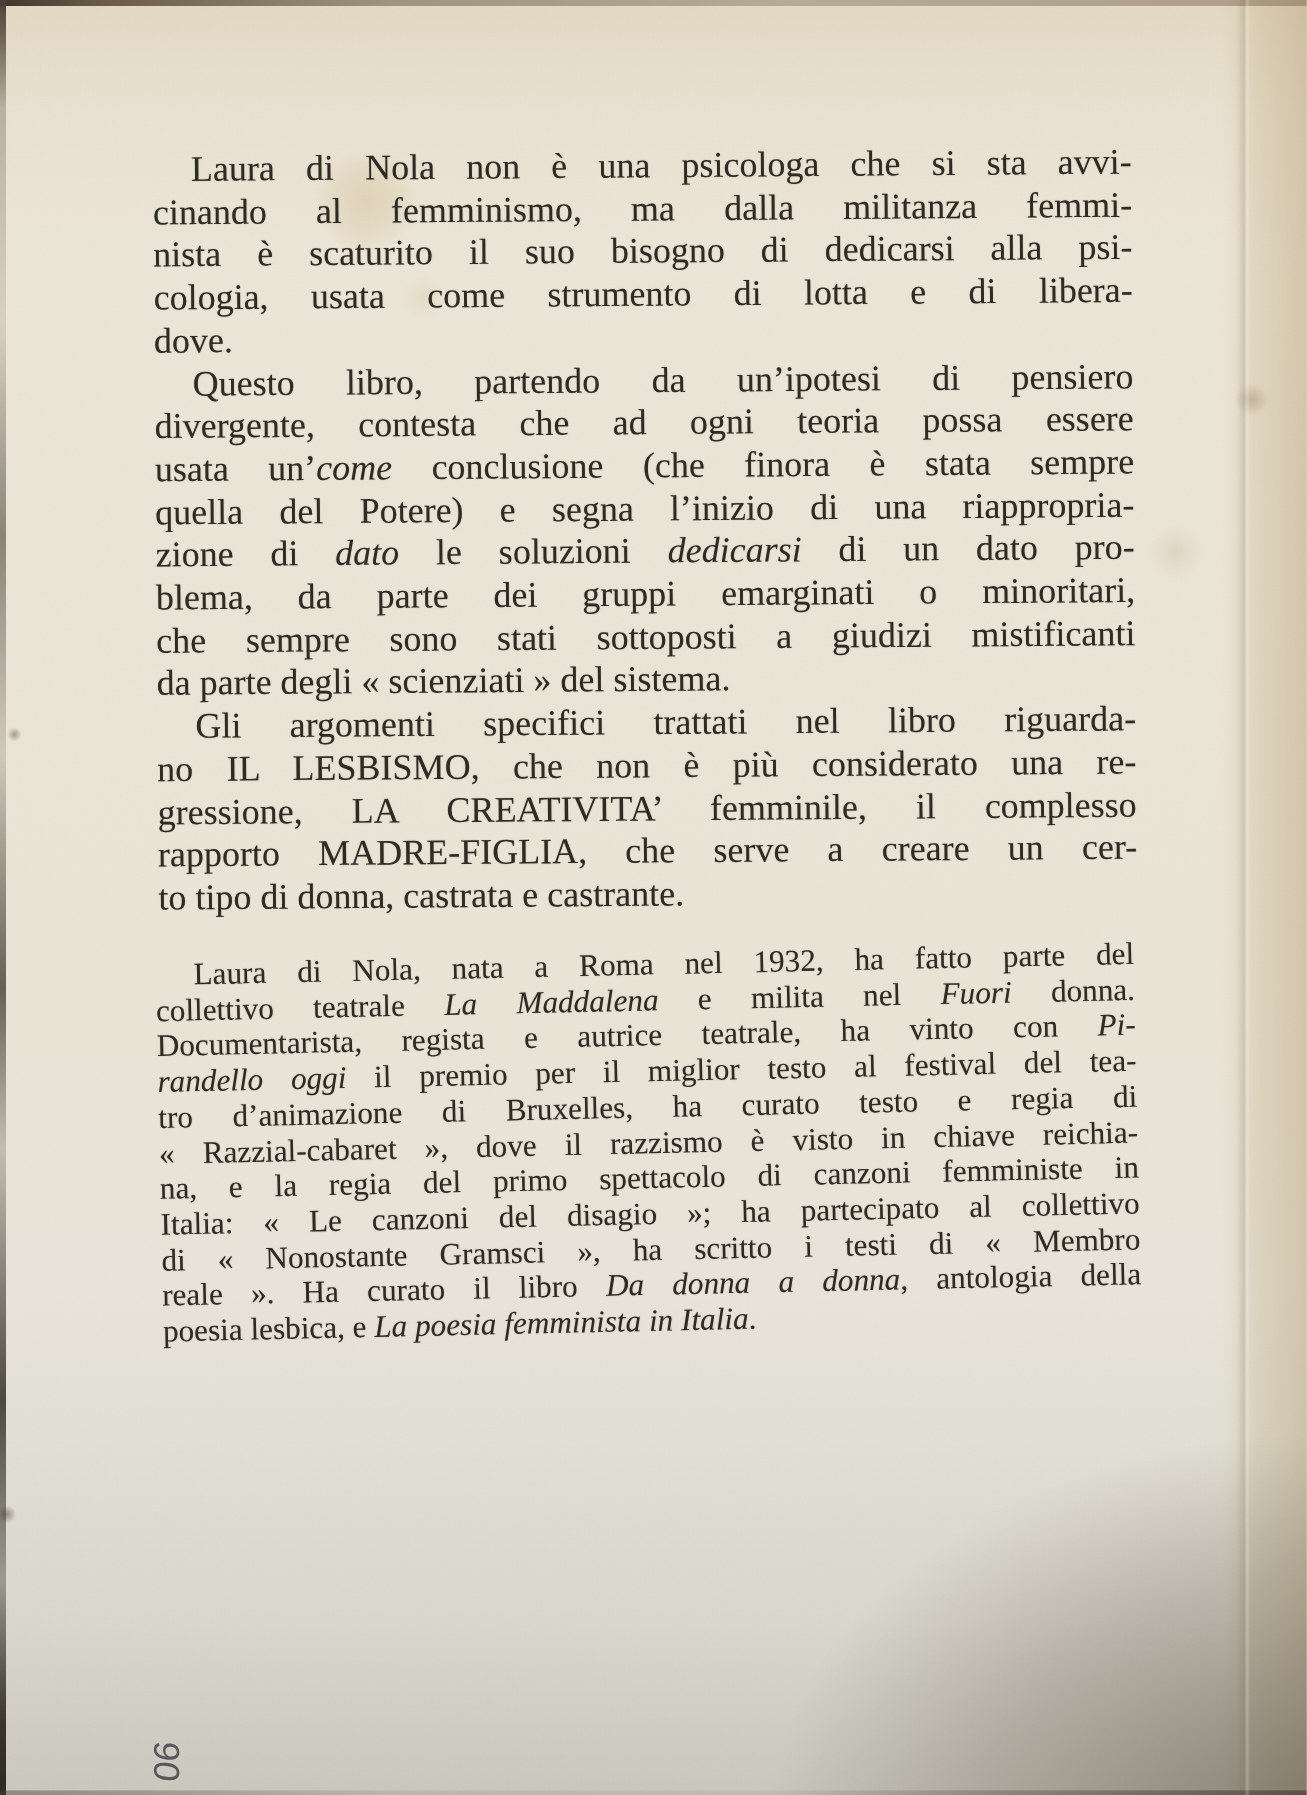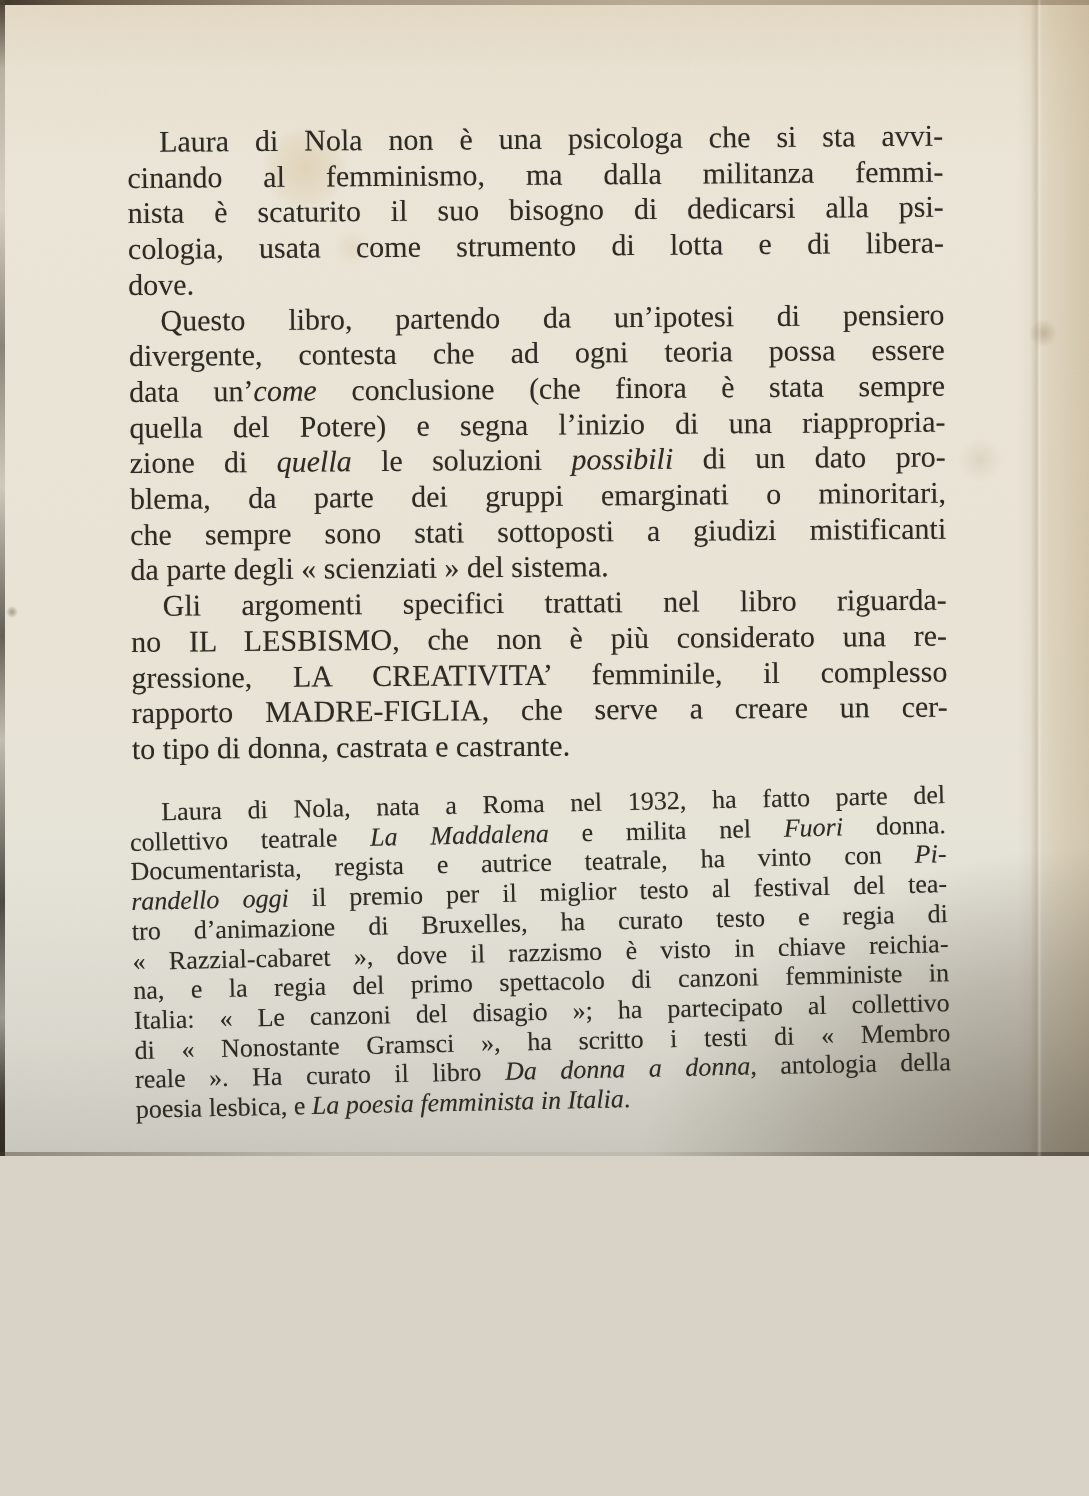--- a/index.html
+++ b/index.html
@@ -6,21 +6,21 @@
     margin: 0;
     padding: 0;
     width: 1089px;
     height: 1496px;
     overflow: hidden;
     background: #d8d3c6;
   }
   .page {
     position: relative;
     width: 1089px;
-    height: 1156px;
+    height: 1496px;
     overflow: hidden;
     background:
       radial-gradient(circle 55px at 305px 168px, rgba(196,166,106,0.28), rgba(196,166,106,0.10) 60%, transparent 78%),
       radial-gradient(circle 26px at 352px 248px, rgba(200,174,120,0.18), transparent 70%),
       radial-gradient(circle 20px at 1043px 333px, rgba(128,100,64,0.30), transparent 70%),
       radial-gradient(circle 30px at 980px 460px, rgba(150,125,85,0.14), transparent 75%),
       radial-gradient(circle 8px at 12px 612px, rgba(95,85,55,0.50), transparent 75%),
       radial-gradient(circle 10px at 6px 1262px, rgba(60,52,40,0.45), transparent 75%),
       radial-gradient(circle 40px at 330px 1800px, rgba(120,110,80,0.2), transparent 70%),
       radial-gradient(ellipse 640px 460px at 101% 102%, rgba(73,62,45,0.52), rgba(73,62,45,0.22) 45%, transparent 72%),
@@ -140,23 +140,23 @@
     <div class="para">
         <div class="line indent"><span class="seg">Laura di Nola non è una psicologa che si sta avvi-</span></div>
         <div class="line"><span class="seg">cinando al femminismo, ma dalla militanza femmi-</span></div>
         <div class="line"><span class="seg">nista è scaturito il suo bisogno di dedicarsi alla psi-</span></div>
         <div class="line"><span class="seg">cologia, usata come strumento di lotta e di libera-</span></div>
         <div class="line lastline"><span class="seg">dove.</span></div>
       </div>
     <div class="para">
         <div class="line indent"><span class="seg">Questo libro, partendo da un’ipotesi di pensiero</span></div>
         <div class="line"><span class="seg">divergente, contesta che ad ogni teoria possa essere</span></div>
-        <div class="line"><span class="seg">data un’</span><span class="seg it">come</span><span class="seg"> conclusione (che finora è stata sempre</span></div>
+        <div class="line"><span class="seg">usata un’</span><span class="seg it">come</span><span class="seg"> conclusione (che finora è stata sempre</span></div>
         <div class="line"><span class="seg">quella del Potere) e segna l’inizio di una riappropria-</span></div>
-        <div class="line"><span class="seg">zione di </span><span class="seg it">quella</span><span class="seg"> le soluzioni </span><span class="seg it">possibili</span><span class="seg"> di un dato pro-</span></div>
+        <div class="line"><span class="seg">zione di </span><span class="seg it">dato</span><span class="seg"> le soluzioni </span><span class="seg it">dedicarsi</span><span class="seg"> di un dato pro-</span></div>
         <div class="line"><span class="seg">blema, da parte dei gruppi emarginati o minoritari,</span></div>
         <div class="line"><span class="seg">che sempre sono stati sottoposti a giudizi mistificanti</span></div>
         <div class="line lastline"><span class="seg">da parte degli « scienziati » del sistema.</span></div>
       </div>
     <div class="para">
         <div class="line indent"><span class="seg">Gli argomenti specifici trattati nel libro riguarda-</span></div>
         <div class="line"><span class="seg">no IL LESBISMO, che non è più considerato una re-</span></div>
         <div class="line"><span class="seg">gressione, LA CREATIVITA’ femminile, il complesso</span></div>
         <div class="line"><span class="seg">rapporto MADRE-FIGLIA, che serve a creare un cer-</span></div>
         <div class="line lastline"><span class="seg">to tipo di donna, castrata e castrante.</span></div>

